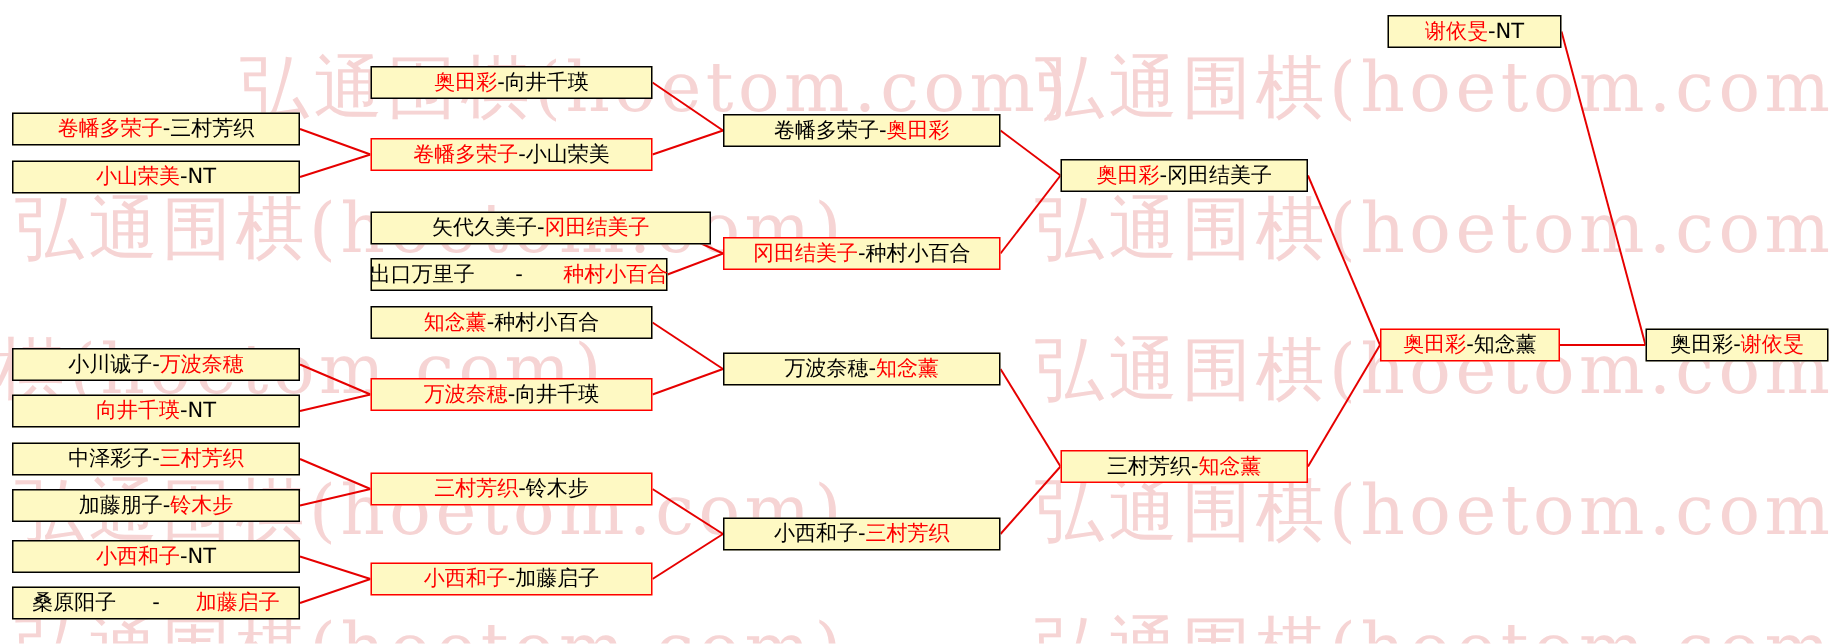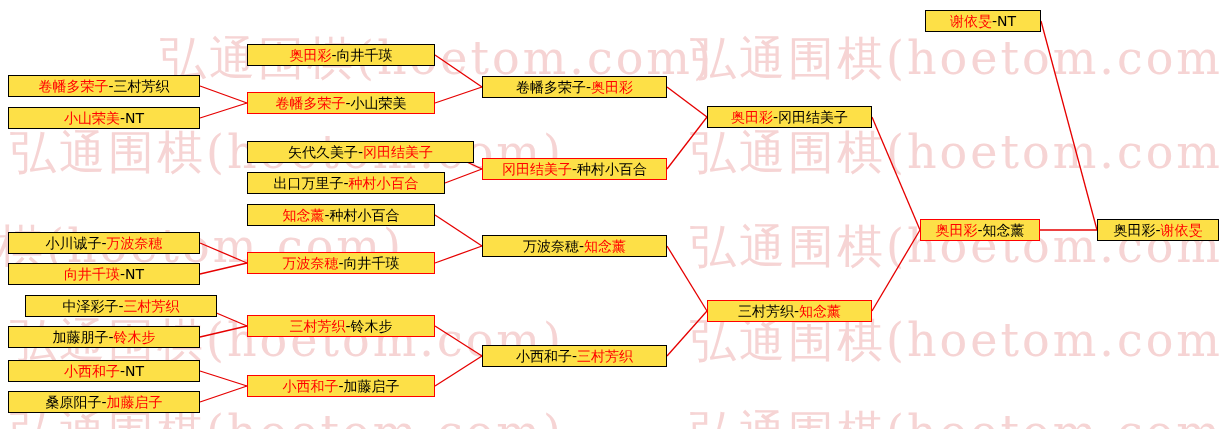--- a/index.html
+++ b/index.html
@@ -10,21 +10,21 @@
   }
   #watermark{position:absolute;inset:0;z-index:0;}
   #watermark span{
     position:absolute;font-size:46px;letter-spacing:3px;white-space:nowrap;
     font-family:"DejaVu Serif",serif;user-select:none;
   }
   #lines{position:absolute;left:0;top:0;z-index:1;}
   #bracket{position:absolute;inset:0;z-index:2;}
   .match{
     position:absolute;height:22px;box-sizing:border-box;
-    background:#fde047;border:1px solid #000000;
+    background:#fef9c3;border:1px solid #000000;
     display:flex;align-items:center;justify-content:center;
     font-size:14px;line-height:20px;white-space:nowrap;color:#000000;
   }
   .match.red-border{border-color:#ff0000;}
   .match .win{color:#ff0000;}
 </style>
 </head>
 <body>
 
 <div id="watermark">
@@ -79,56 +79,56 @@
     <div class="match" style="left: 8px; top: 232px; width: 192px;">
       <span>小川诚子</span>
       <span>-</span>
       <span class="win">万波奈穂</span>
     </div>
     <div class="match" style="left: 8px; top: 263px; width: 192px;">
       <span class="win">向井千瑛</span>
       <span>-</span>
       <span>NT</span>
     </div>
-    <div class="match" style="left: 8px; top: 295px; width: 192px; margin-left: 17px;">
+    <div class="match" style="left: 8px; top: 295px; width: 192px;">
       <span>中泽彩子</span>
       <span>-</span>
       <span class="win">三村芳织</span>
     </div>
     <div class="match" style="left: 8px; top: 326px; width: 192px; text-align: center;">
       <span>加藤朋子</span>
       <span>-</span>
       <span class="win">铃木步</span>
     </div>
     <div class="match" style="left: 8px; top: 360px; width: 192px;">
       <span class="win">小西和子</span>
       <span>-</span>
       <span>NT</span>
     </div>
-    <div class="match" style="left: 8px; top: 391px; width: 192px;">
+    <div class="match" style="left: 8px; top: 391px; width: 192px; gap: 24px;">
       <span>桑原阳子</span>
       <span>-</span>
       <span class="win">加藤启子</span>
     </div>
     <div class="match" style="left: 247px; top: 44px; width: 188px;">
       <span class="win">奥田彩</span>
       <span>-</span>
       <span>向井千瑛</span>
     </div>
     <div class="match red-border" style="left: 247px; top: 92px; width: 188px;">
       <span class="win">卷幡多荣子</span>
       <span>-</span>
       <span>小山荣美</span>
     </div>
     <div class="match" style="left: 247px; top: 141px; width: 227px;">
       <span>矢代久美子</span>
       <span>-</span>
       <span class="win">冈田结美子</span>
     </div>
-    <div class="match" style="left: 247px; top: 172px; width: 198px;">
+    <div class="match" style="left: 247px; top: 172px; width: 198px; gap: 27px;">
       <span>出口万里子</span>
       <span>-</span>
       <span class="win">种村小百合</span>
     </div>
     <div class="match" style="left: 247px; top: 204px; width: 188px;">
       <span class="win">知念薰</span>
       <span>-</span>
       <span>种村小百合</span>
     </div>
     <div class="match red-border" style="left: 247px; top: 252px; width: 188px;">

